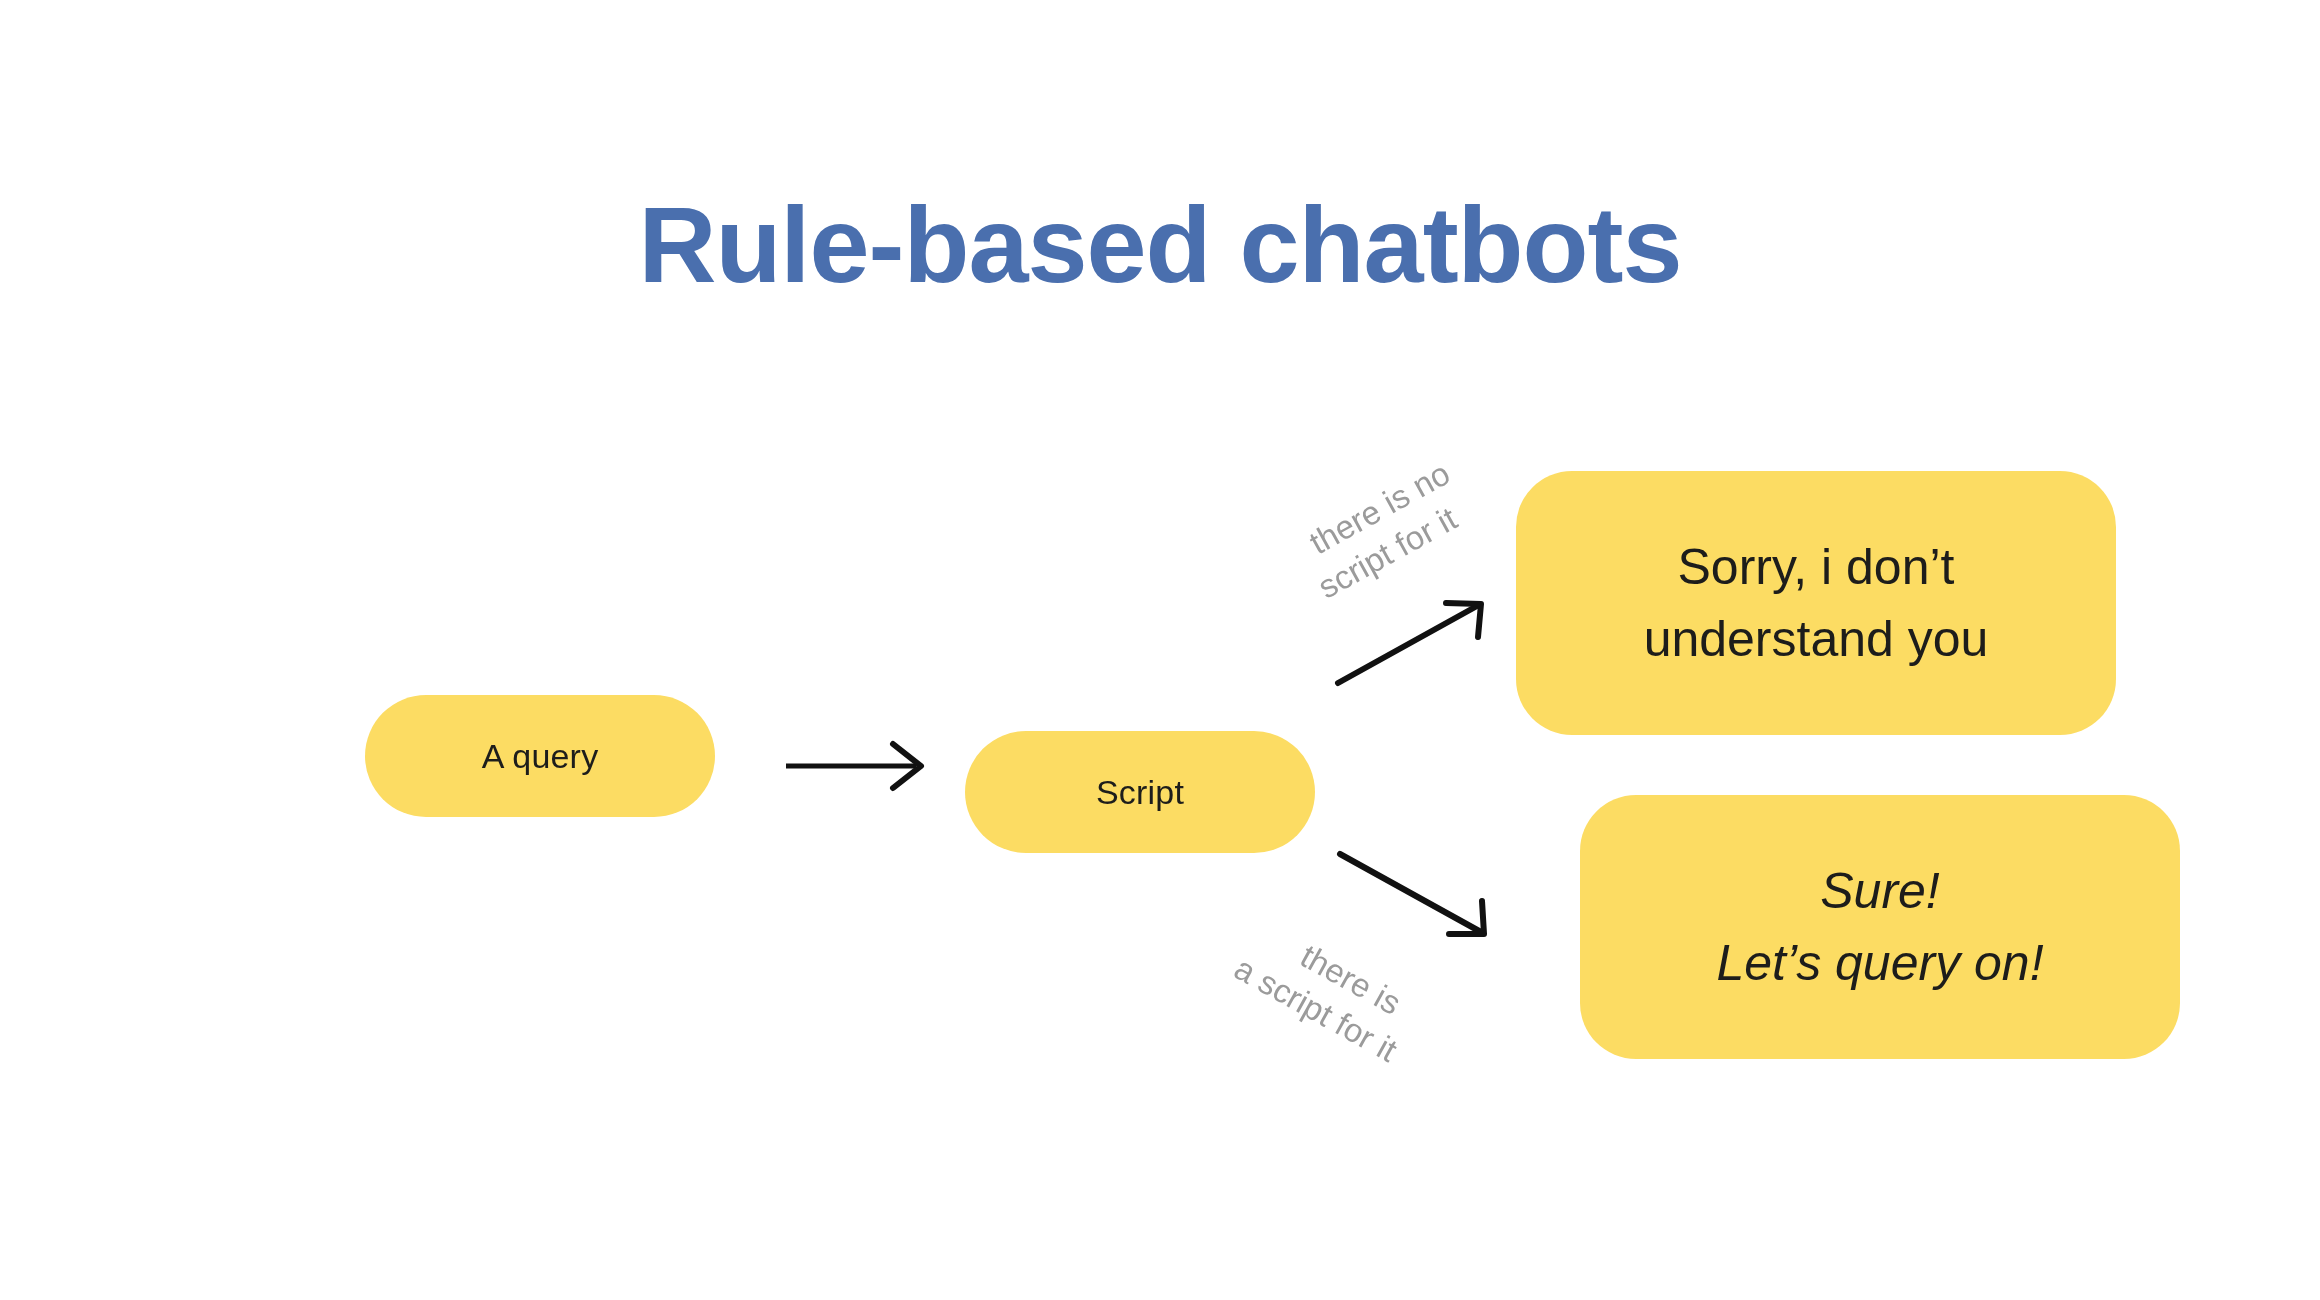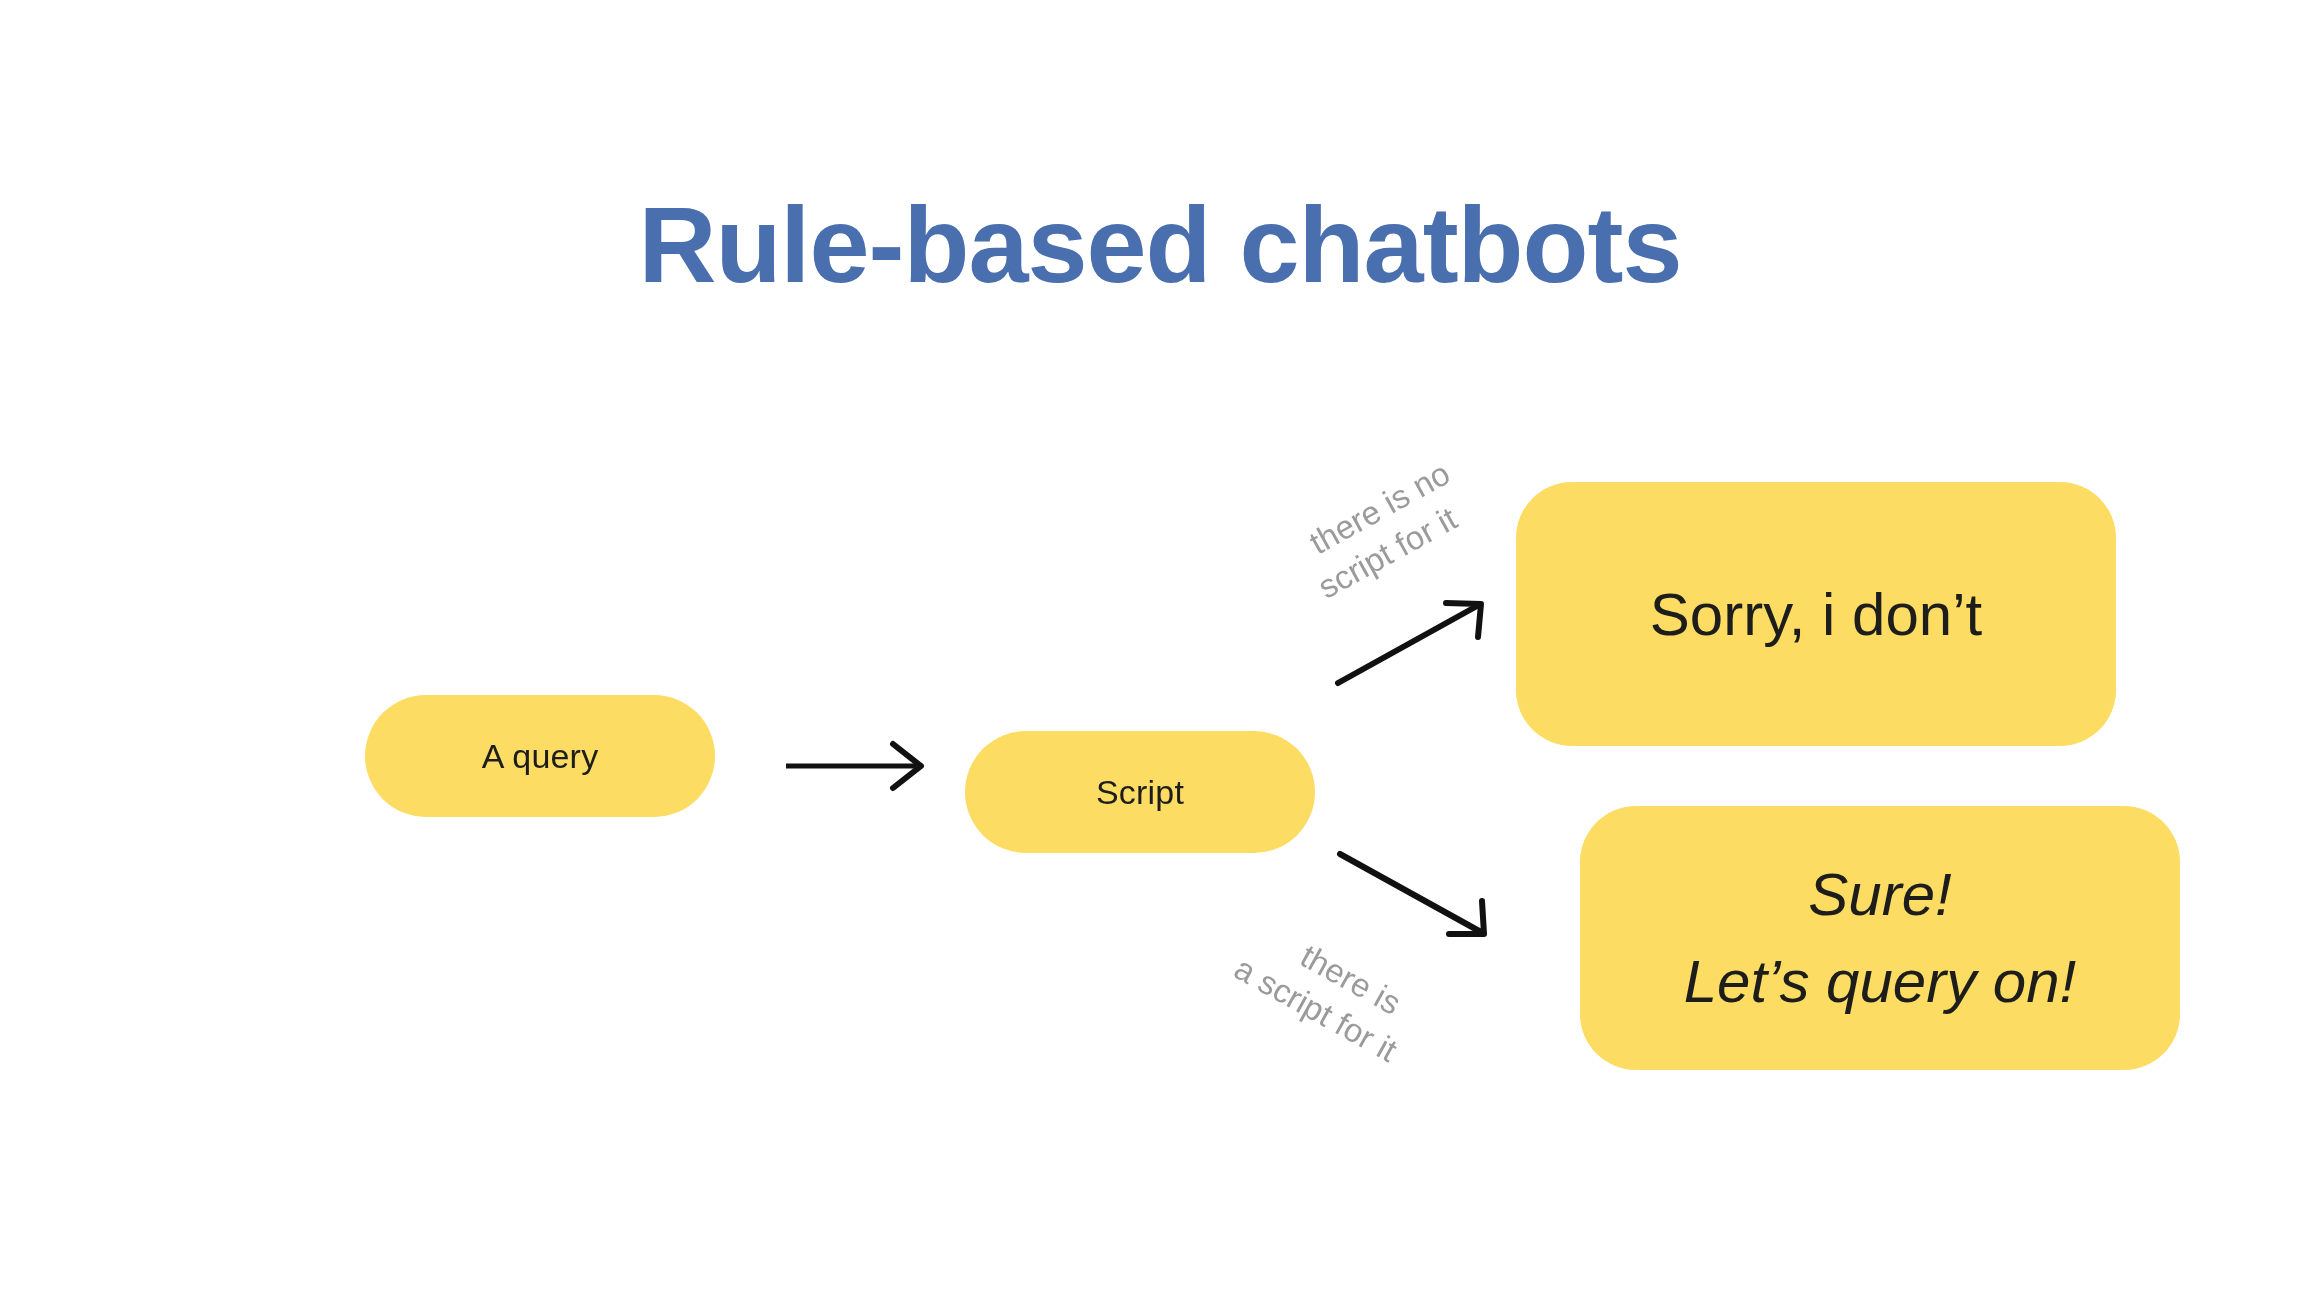--- a/index.html
+++ b/index.html
@@ -53,27 +53,26 @@
   
   .bubble {
     position: absolute;
     display: flex;
     flex-direction: column;
     align-items: center;
     justify-content: center;
     background: #fcdc63;
     border-radius: 56px;
     color: #1d1d1b;
-    font-size: 60px;
+    font-size: 50px;
     font-weight: 400;
     line-height: 1.45;
     text-align: center;
     padding: 0 24px;
     box-sizing: border-box;
-    margin-top: 11px;
   }
   #bubble-no-script  { left: 1516px; top: 471px; width: 600px; height: 264px; }
   #bubble-has-script { left: 1580px; top: 795px; width: 600px; height: 264px; font-style: italic; }
   .bubble .line { white-space: nowrap; }
 
   
   #arrow-layer {
     position: absolute;
     left: 0;
     top: 0;
@@ -118,20 +117,21 @@
   <div class="pill" id="node-query">
     <span>A query</span>
   </div>
 
   <div class="pill" id="node-script">
     <span>Script</span>
   </div>
 
   <div class="bubble" id="bubble-no-script">
     <span class="line">Sorry, i don’t</span>
+    <span class="line">understand you</span>
   </div>
 
   <div class="bubble" id="bubble-has-script">
     <span class="line">Sure!</span>
     <span class="line">Let’s query on!</span>
   </div>
 
   <svg id="arrow-layer" viewBox="0 0 2320 1300">
 
     <g>

